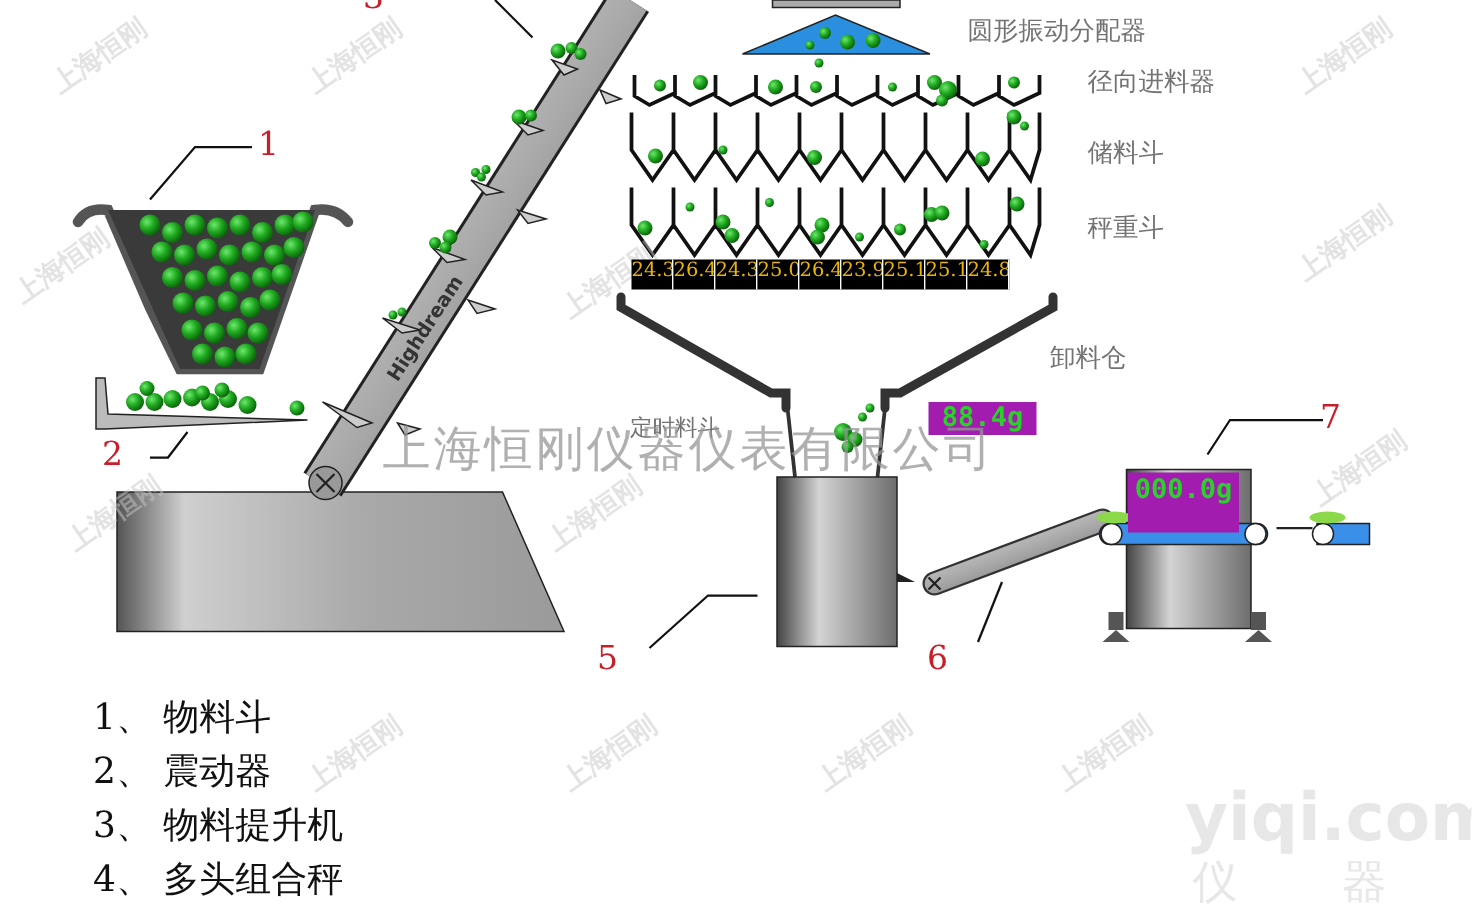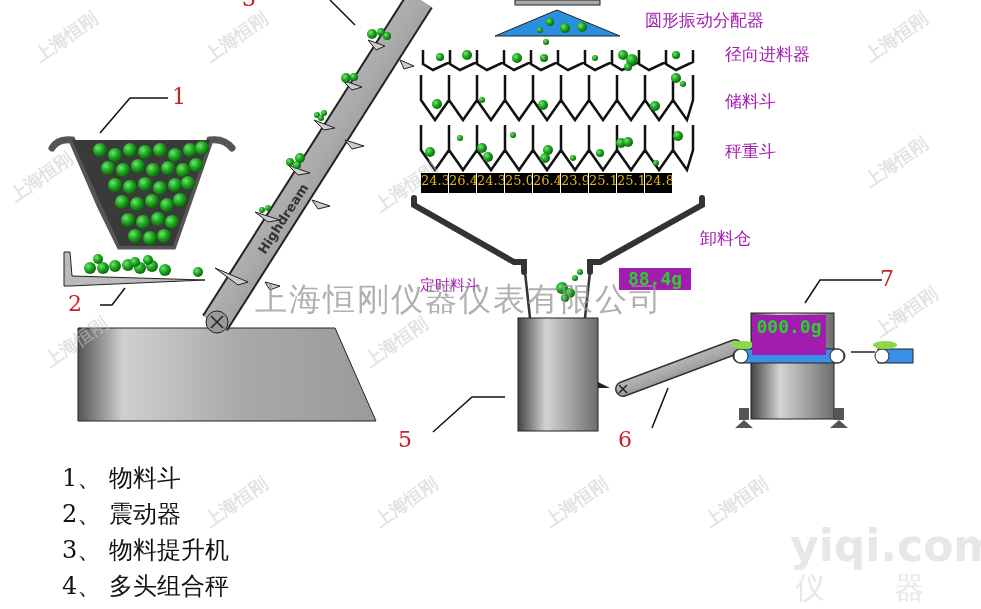--- a/index.html
+++ b/index.html
@@ -1,18 +1,18 @@
 <!DOCTYPE html>
 <html><head>
 <meta charset="utf-8">
 <style>
   html,body{margin:0;padding:0;background:#fff;}
   body{width:981px;height:609px;position:relative;overflow:hidden;font-family:"DejaVu Sans",sans-serif;}
   #diagram{position:absolute;left:0;top:0;width:981px;height:609px;}
-  .label-cn{position:absolute;font-family:"DejaVu Sans",sans-serif;font-size:17px;color:#a21caf;}
+  .label-cn{position:absolute;font-family:"DejaVu Sans",sans-serif;font-size:17px;color:#737373;}
   .num{position:absolute;font-family:"DejaVu Serif","Liberation Serif",serif;font-size:22px;color:#c8202a;}
   .legend{position:absolute;left:36px;top:460px;font-family:"DejaVu Serif","Liberation Serif",serif;font-size:24px;line-height:36px;color:#111;}
   .legend div{white-space:nowrap;margin-left:26px;}
   .lcd{position:absolute;background:#a21caf;color:#2bd12b;font-family:"DejaVu Sans Mono","Liberation Mono",monospace;font-weight:bold;text-align:center;}
   .wm{position:absolute;color:rgba(200,200,200,0.5);font-size:18px;transform:rotate(-35deg);font-weight:bold;white-space:nowrap;}
   .company{position:absolute;left:255px;top:278px;font-size:32px;color:rgba(150,150,150,0.75);letter-spacing:2px;white-space:nowrap;font-family:"DejaVu Sans",sans-serif;}
   .readouts{position:absolute;left:421px;top:173px;display:flex;}
   .readouts span{display:block;width:27px;height:20px;background:#000;color:#eab308;font-family:"DejaVu Serif",serif;font-size:13px;line-height:16px;overflow:hidden;white-space:nowrap;border-right:1px solid #fff;}
   .yiqi{position:absolute;left:790px;top:520px;color:rgba(225,225,225,0.8);font-weight:bold;font-size:44px;font-family:"DejaVu Sans",sans-serif;}
   .yiqi2{position:absolute;left:795px;top:568px;color:rgba(225,225,225,0.8);font-size:30px;letter-spacing:30px;}

